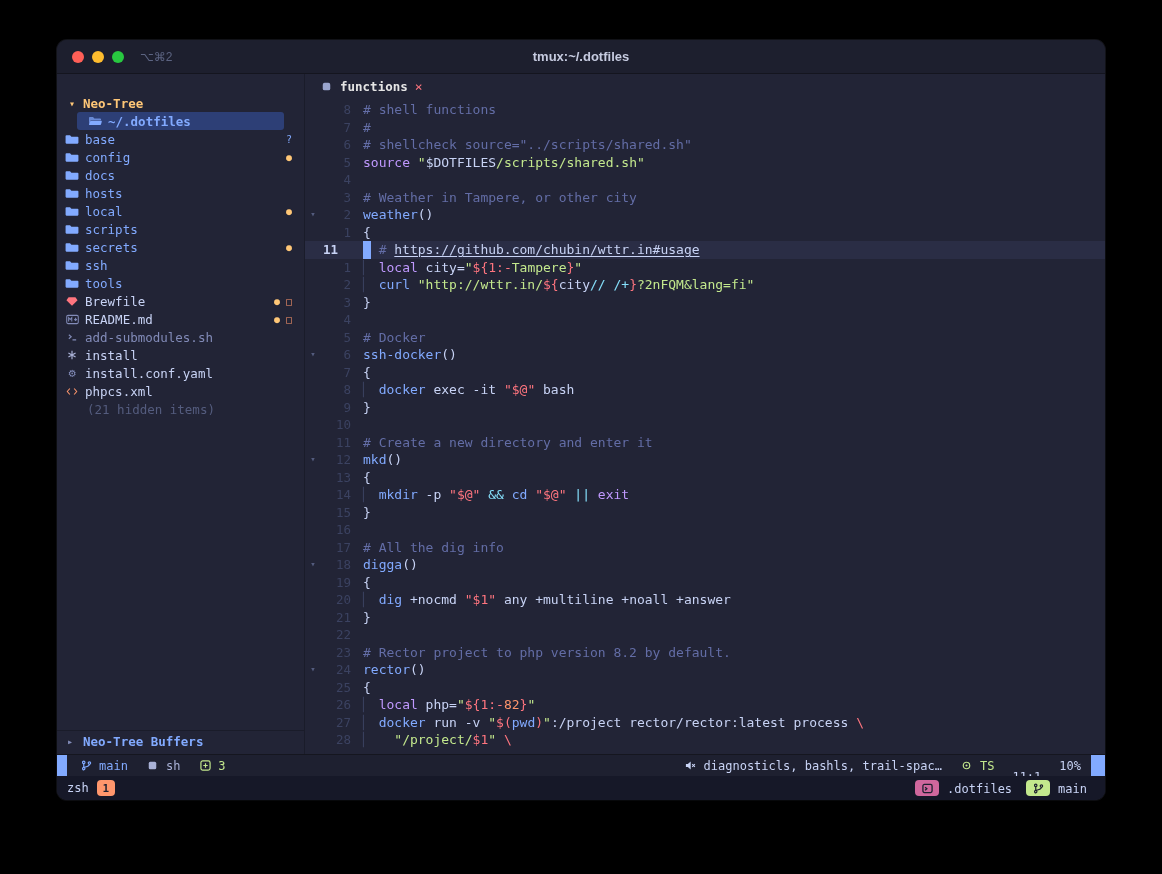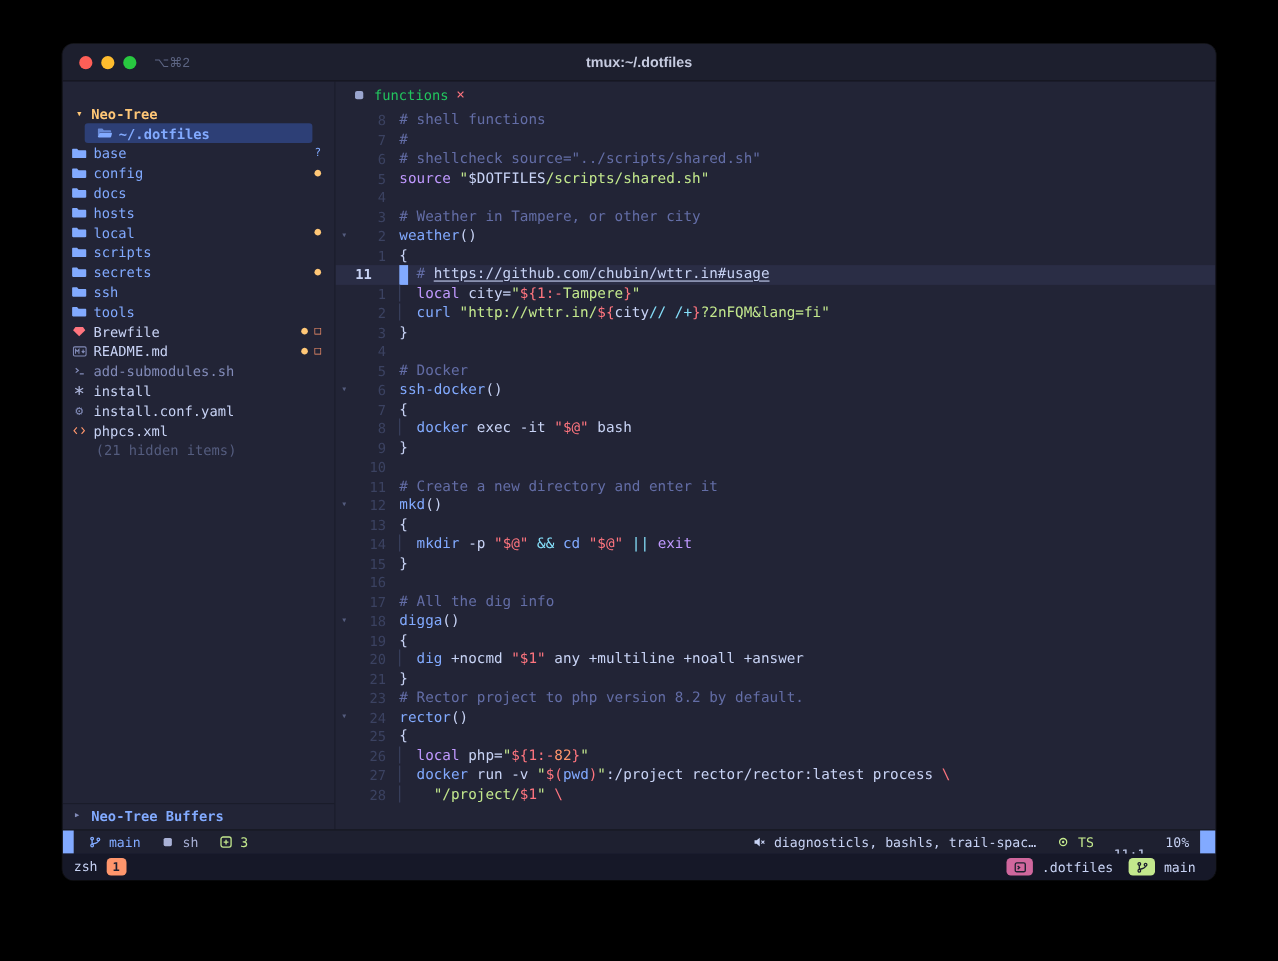--- a/index.html
+++ b/index.html
@@ -30,21 +30,21 @@
   .badges{position:absolute;right:12px;display:flex;gap:6px;align-items:center}
   .badge-glyph{font-size:10px}
   .hidden-note{color:#545c7e;padding-left:30px}
   .buffers-row{flex:0 0 auto;height:22px;border-top:1px solid #1a1c2a;display:flex;align-items:center;padding-left:10px;margin-bottom:2px}
   .buf-chev{color:#828bb8;font-size:10px;width:12px}
   .buf-title{color:#82aaff;font-weight:700;font-size:12.5px;margin-left:4px}
   
   .editor{flex:1;display:flex;flex-direction:column;min-width:0}
   .tabline{height:24px;flex:0 0 auto;display:flex;align-items:center;padding-left:14px}
   .tab{display:inline-flex;align-items:center;gap:7px}
-  .tab-label{color:#22c55e;font-weight:400;font-size:12.5px}
+  .tab-label{color:#e5e5e5;font-weight:700;font-size:12.5px}
   .tab-close{color:#ff757f;font-size:13px;cursor:pointer}
   .tab-icon{color:#9aa5ce}
   .code{flex:1;overflow:hidden;padding-top:3px}
   .code-row{display:flex;height:17.5px;line-height:17.5px;font-size:13px;white-space:pre}
   .code-row.cur{background:rgba(58,63,98,.35)}
   .fold{width:16px;text-align:center;color:#545c7e;font-size:9px;flex:0 0 auto}
   .lnum{width:42px;flex:0 0 auto;text-align:right;padding-right:12px;color:#3b4261;font-size:12.5px}
   .curnum{text-align:left;color:#c8d3f5;font-weight:700;padding-left:2px}
   .ltext{white-space:pre}
   .tok-cm{color:#636da6}.tok-fg{color:#c8d3f5}.tok-bl{color:#82aaff}.tok-gr{color:#c3e88d}
@@ -284,20 +284,21 @@
           <div class="code-row"><span class="fold">▾</span><span class="lnum">12</span><span class="ltext"><span class="tok-bl">mkd</span><span class="tok-fg">()</span></span></div>
           <div class="code-row"><span class="fold"></span><span class="lnum">13</span><span class="ltext"><span class="tok-fg">{</span></span></div>
           <div class="code-row"><span class="fold"></span><span class="lnum">14</span><span class="ltext"><span class="tok-gd">▏ </span><span class="tok-bl">mkdir</span><span class="tok-fg"> -p </span><span class="tok-rd">"$@"</span><span class="tok-fg"> </span><span class="tok-cy">&amp;&amp;</span><span class="tok-fg"> </span><span class="tok-bl">cd</span><span class="tok-fg"> </span><span class="tok-rd">"$@"</span><span class="tok-fg"> </span><span class="tok-cy">||</span><span class="tok-fg"> </span><span class="tok-mg">exit</span></span></div>
           <div class="code-row"><span class="fold"></span><span class="lnum">15</span><span class="ltext"><span class="tok-fg">}</span></span></div>
           <div class="code-row"><span class="fold"></span><span class="lnum">16</span><span class="ltext"></span></div>
           <div class="code-row"><span class="fold"></span><span class="lnum">17</span><span class="ltext"><span class="tok-cm"># All the dig info</span></span></div>
           <div class="code-row"><span class="fold">▾</span><span class="lnum">18</span><span class="ltext"><span class="tok-bl">digga</span><span class="tok-fg">()</span></span></div>
           <div class="code-row"><span class="fold"></span><span class="lnum">19</span><span class="ltext"><span class="tok-fg">{</span></span></div>
           <div class="code-row"><span class="fold"></span><span class="lnum">20</span><span class="ltext"><span class="tok-gd">▏ </span><span class="tok-bl">dig</span><span class="tok-fg"> +nocmd </span><span class="tok-rd">"$1"</span><span class="tok-fg"> any +multiline +noall +answer</span></span></div>
           <div class="code-row"><span class="fold"></span><span class="lnum">21</span><span class="ltext"><span class="tok-fg">}</span></span></div>
+          <div class="code-row"><span class="fold"></span><span class="lnum">22</span><span class="ltext"></span></div>
           <div class="code-row"><span class="fold"></span><span class="lnum">23</span><span class="ltext"><span class="tok-cm"># Rector project to php version 8.2 by default.</span></span></div>
           <div class="code-row"><span class="fold">▾</span><span class="lnum">24</span><span class="ltext"><span class="tok-bl">rector</span><span class="tok-fg">()</span></span></div>
           <div class="code-row"><span class="fold"></span><span class="lnum">25</span><span class="ltext"><span class="tok-fg">{</span></span></div>
           <div class="code-row"><span class="fold"></span><span class="lnum">26</span><span class="ltext"><span class="tok-gd">▏ </span><span class="tok-mg">local</span><span class="tok-fg"> php=</span><span class="tok-gr">"</span><span class="tok-rd">${1:-</span><span class="tok-or">82</span><span class="tok-rd">}</span><span class="tok-gr">"</span></span></div>
           <div class="code-row"><span class="fold"></span><span class="lnum">27</span><span class="ltext"><span class="tok-gd">▏ </span><span class="tok-bl">docker</span><span class="tok-fg"> run -v </span><span class="tok-gr">"</span><span class="tok-rd">$(</span><span class="tok-bl">pwd</span><span class="tok-rd">)</span><span class="tok-gr">"</span><span class="tok-fg">:/project rector/rector:latest process </span><span class="tok-rd">\</span></span></div>
           <div class="code-row"><span class="fold"></span><span class="lnum">28</span><span class="ltext"><span class="tok-gd">▏ </span><span class="tok-fg">  </span><span class="tok-gr">"/project/</span><span class="tok-rd">$1</span><span class="tok-gr">"</span><span class="tok-fg"> </span><span class="tok-rd">\</span></span></div>
         </div>
     </section>
   </div>
 

